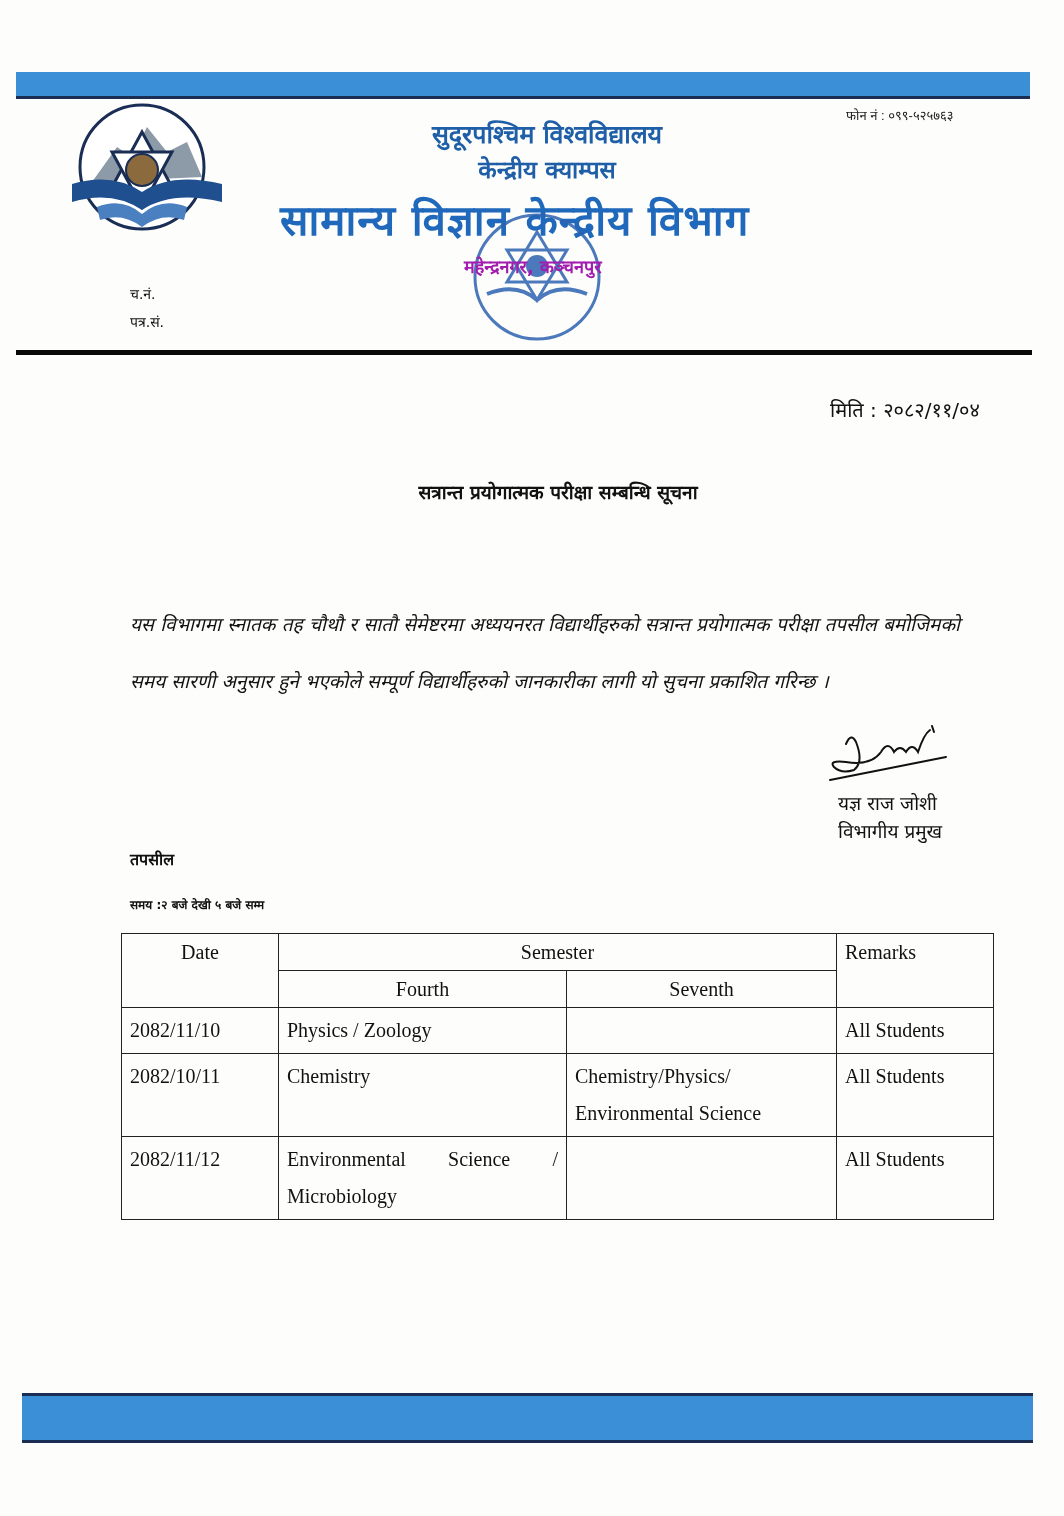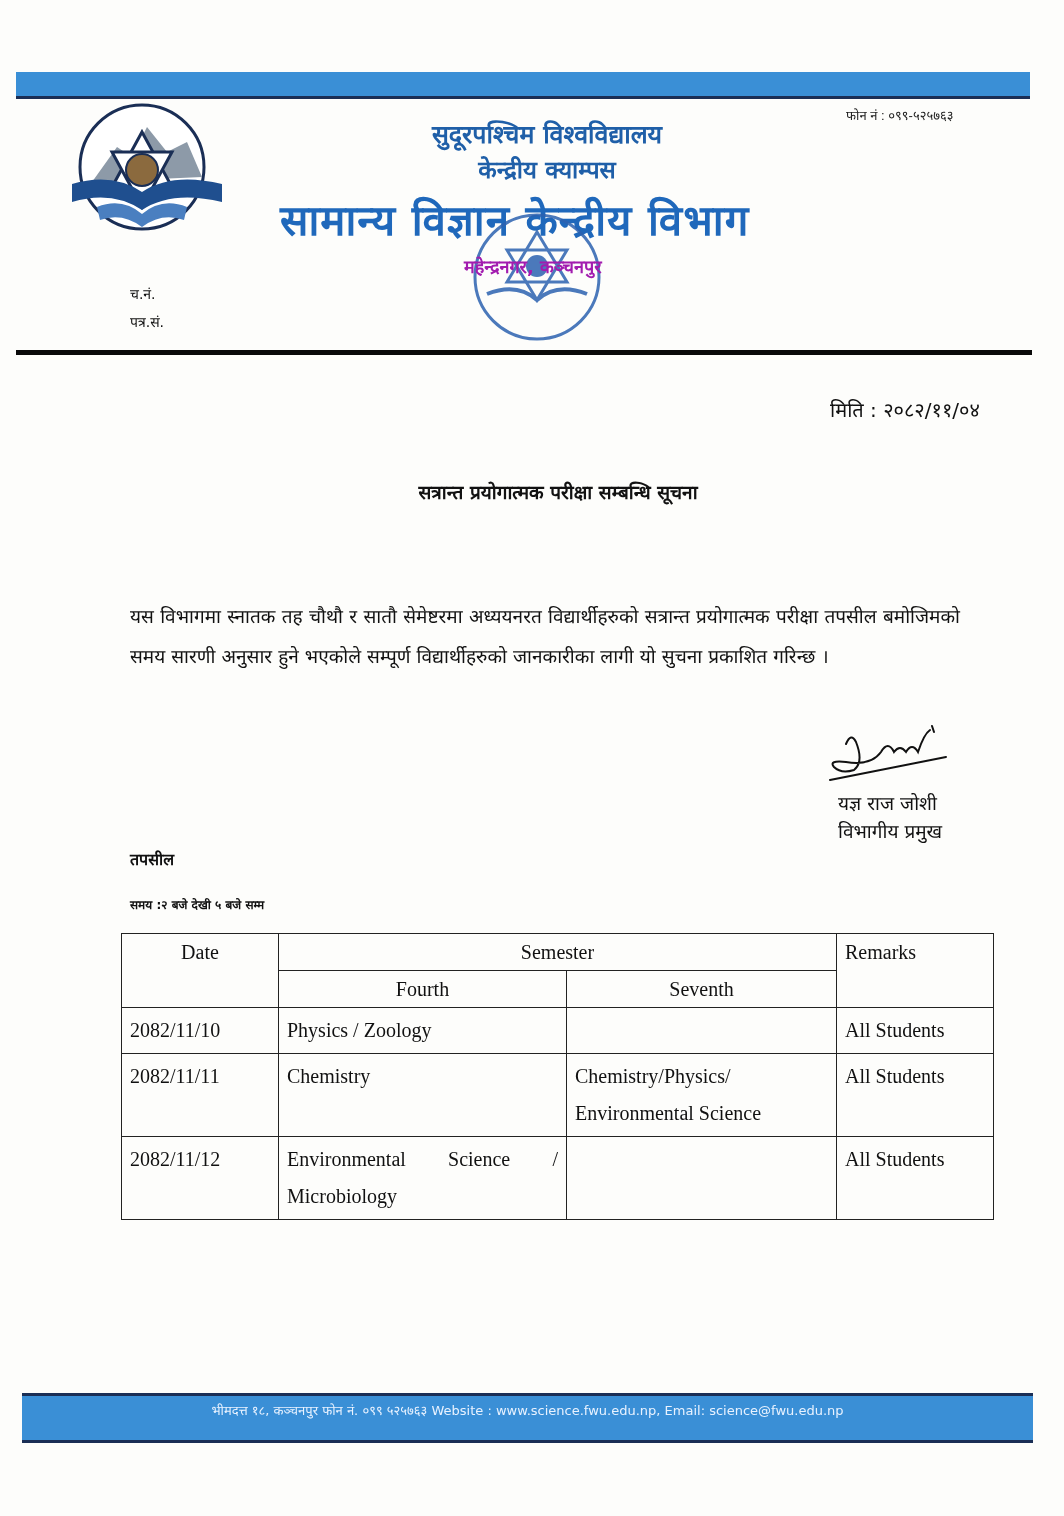--- a/index.html
+++ b/index.html
@@ -21,22 +21,22 @@
           font-weight: bold; color: #1f5fa8; font-size: 25px; padding-left: 30px; box-sizing: border-box; }
   .campus { top: 152px; font-size: 24px; }
   .dept { left: 236px; top: 190px; font-family: "DejaVu Sans", sans-serif; font-weight: bold;
           color: #1f68bb; font-size: 42px; letter-spacing: 1px; margin-left: 44px; }
   .stamp { left: 462px; top: 202px; width: 150px; height: 150px; }
   .stamp-loc { left: 464px; top: 254px; font-family:"DejaVu Sans",sans-serif; font-weight:bold; color:#a21caf; font-size:18px; }
   .ref { left: 130px; font-size: 14px; font-family:"DejaVu Sans",sans-serif;text-align:right; }
   .rule { left: 16px; top: 350px; width: 1016px; height: 5px; background: #0a0a0a; }
   .date { left: 830px; top: 362px; font-size: 20px; font-family:"DejaVu Sans",sans-serif;margin-top:34px; }
   .subject { left: 0; width: 1116px; top: 479px; text-align:center; font-size: 19px; font-weight: bold; font-family:"DejaVu Sans",sans-serif; }
-  .body-text { left: 130px; top: 596px; width: 830px; font-size: 19px; line-height: 40px;
-               text-align: justify; font-family:"DejaVu Sans",sans-serif; }
+  .body-text { left: 130px; top: 596px; width: 830px; font-size: 19px; line-height: 57px;
+               text-align: justify; font-family:"DejaVu Sans",sans-serif;font-style:italic; }
   .sig { left: 826px; top: 722px; width: 130px; height: 70px; }
   .signer { left: 838px; font-size: 19px; font-family:"DejaVu Sans",sans-serif; }
   .tapsil { left: 130px; top: 848px; font-size: 16px; font-weight: bold; font-family:"DejaVu Sans",sans-serif; }
   .time { left: 130px; top: 896px; font-size: 12px; font-weight: bold; font-family:"DejaVu Sans",sans-serif; }
   table.sched {
     position: absolute; left: 121px; top: 933px; width: 873px;
     border-collapse: collapse; font-family: "Liberation Serif", serif; font-size: 20px;
   }
   table.sched td, table.sched th { border: 1.5px solid #222; vertical-align: top; padding: 4px 8px; line-height: 37px; }
   table.sched th { font-weight: normal; text-align: center; line-height: 28px; }
@@ -112,29 +112,28 @@
     <th class="c-fourth">Fourth</th>
     <th class="c-seventh">Seventh</th>
   </tr>
   <tr>
     <td>2082/11/10</td>
     <td>Physics / Zoology</td>
     <td></td>
     <td>All Students</td>
   </tr>
   <tr>
-    <td>2082/11/11</td>
+    <td>2082/10/11</td>
     <td>Chemistry</td>
     <td>Chemistry/Physics/ Environmental Science</td>
     <td>All Students</td>
   </tr>
   <tr>
     <td>2082/11/12</td>
     <td style="text-align:justify">Environmental Science / Microbiology</td>
     <td></td>
     <td>All Students</td>
   </tr>
 </tbody>
   </table>
 
 <div class="abs footer">
-  <div>भीमदत्त १८, कञ्चनपुर फोन नं. ०९९ ५२५७६३ Website : www.science.fwu.edu.np, Email: science@fwu.edu.np</div>
 </div>
 
 </body></html>

